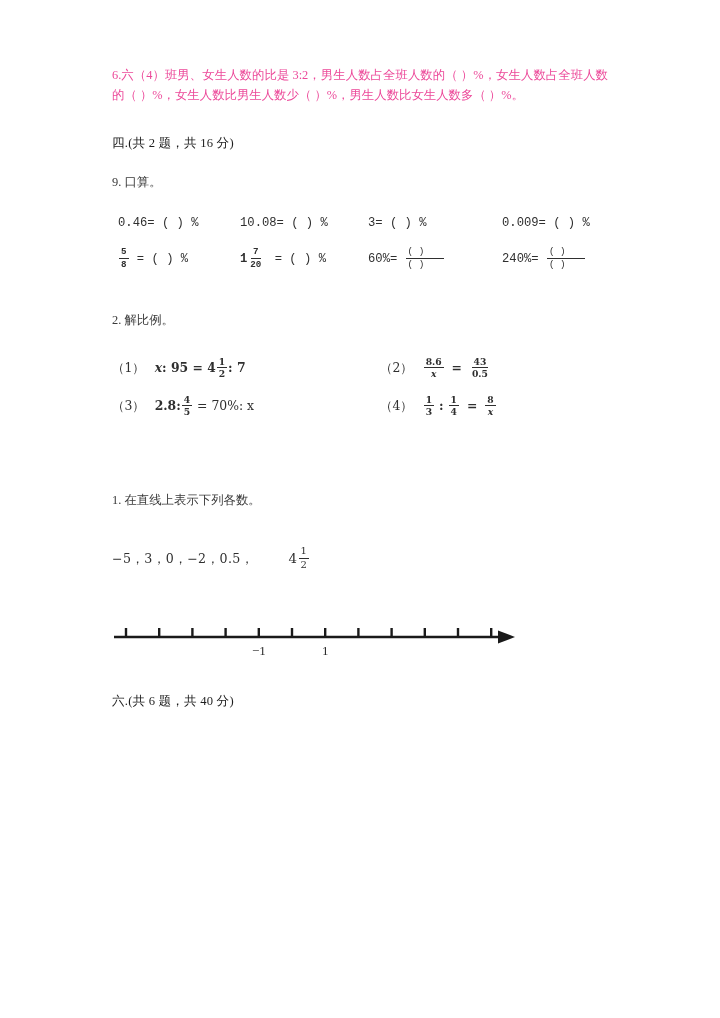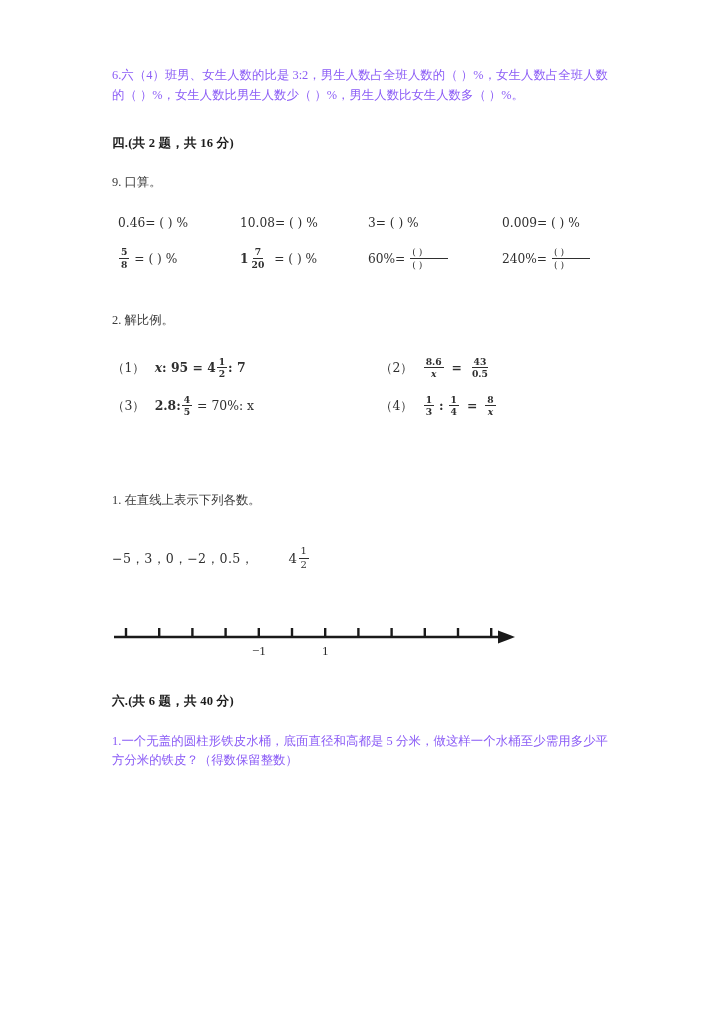--- a/index.html
+++ b/index.html
@@ -28,27 +28,27 @@
     left: 112px;
     top: 66px;
     width: 496px;
   }
 
   
   .para {
     font-size: 12.4px;
     line-height: 19.5px;
     text-align: justify;
-    color: #8b5cf6;
+    color: #ec4899;
     margin: 0;
   }
 
   .sec-head {
     font-size: 12.6px;
-    font-weight: bold;
+    font-weight: normal;
     color: #1c1c1c;
     margin: 0;
     letter-spacing: .2px;
   }
   .q-line {
     font-size: 12.4px;
     color: #3a3a3a;
     margin: 0;
   }
 
@@ -105,21 +105,21 @@
 
   
   .oral-wrap { padding-left: 6px; }
   .oral-row {
     display: flex;
     align-items: center;
     font-size: 12.2px;
   }
   .oral-row.r1 { height: 20px; }
   .oral-row.r2 { height: 34px; }
-  .oral-item { white-space: nowrap; }
+  .oral-item { white-space: nowrap; font-family: Liberation Mono, monospace; }
 
   
   .prop-grid {
     display: grid;
     grid-template-columns: 268px auto;
     row-gap: 16px;
   }
   .prop-cell { white-space: nowrap; font-size: 12.4px; }
   .prop-label { margin-right: 6px; }
 
@@ -336,18 +336,15 @@
           </g>
       </svg>
     </div>
 
     <div style="height:26px"></div>
 
     <div class="sec-head">六.(共 6 题，共 40 分)</div>
 
     <div class="gap-q"></div>
 
-    <p class="para">
-      <span>1.</span><span>一个无盖的圆柱形铁皮水桶，底面直径和高都是 5 分米，做这样一个水桶至少需用多少平方分米的铁皮？（得数保留整数）</span>
-    </p>
 
   </div>
 </div>
 
 </body></html>

